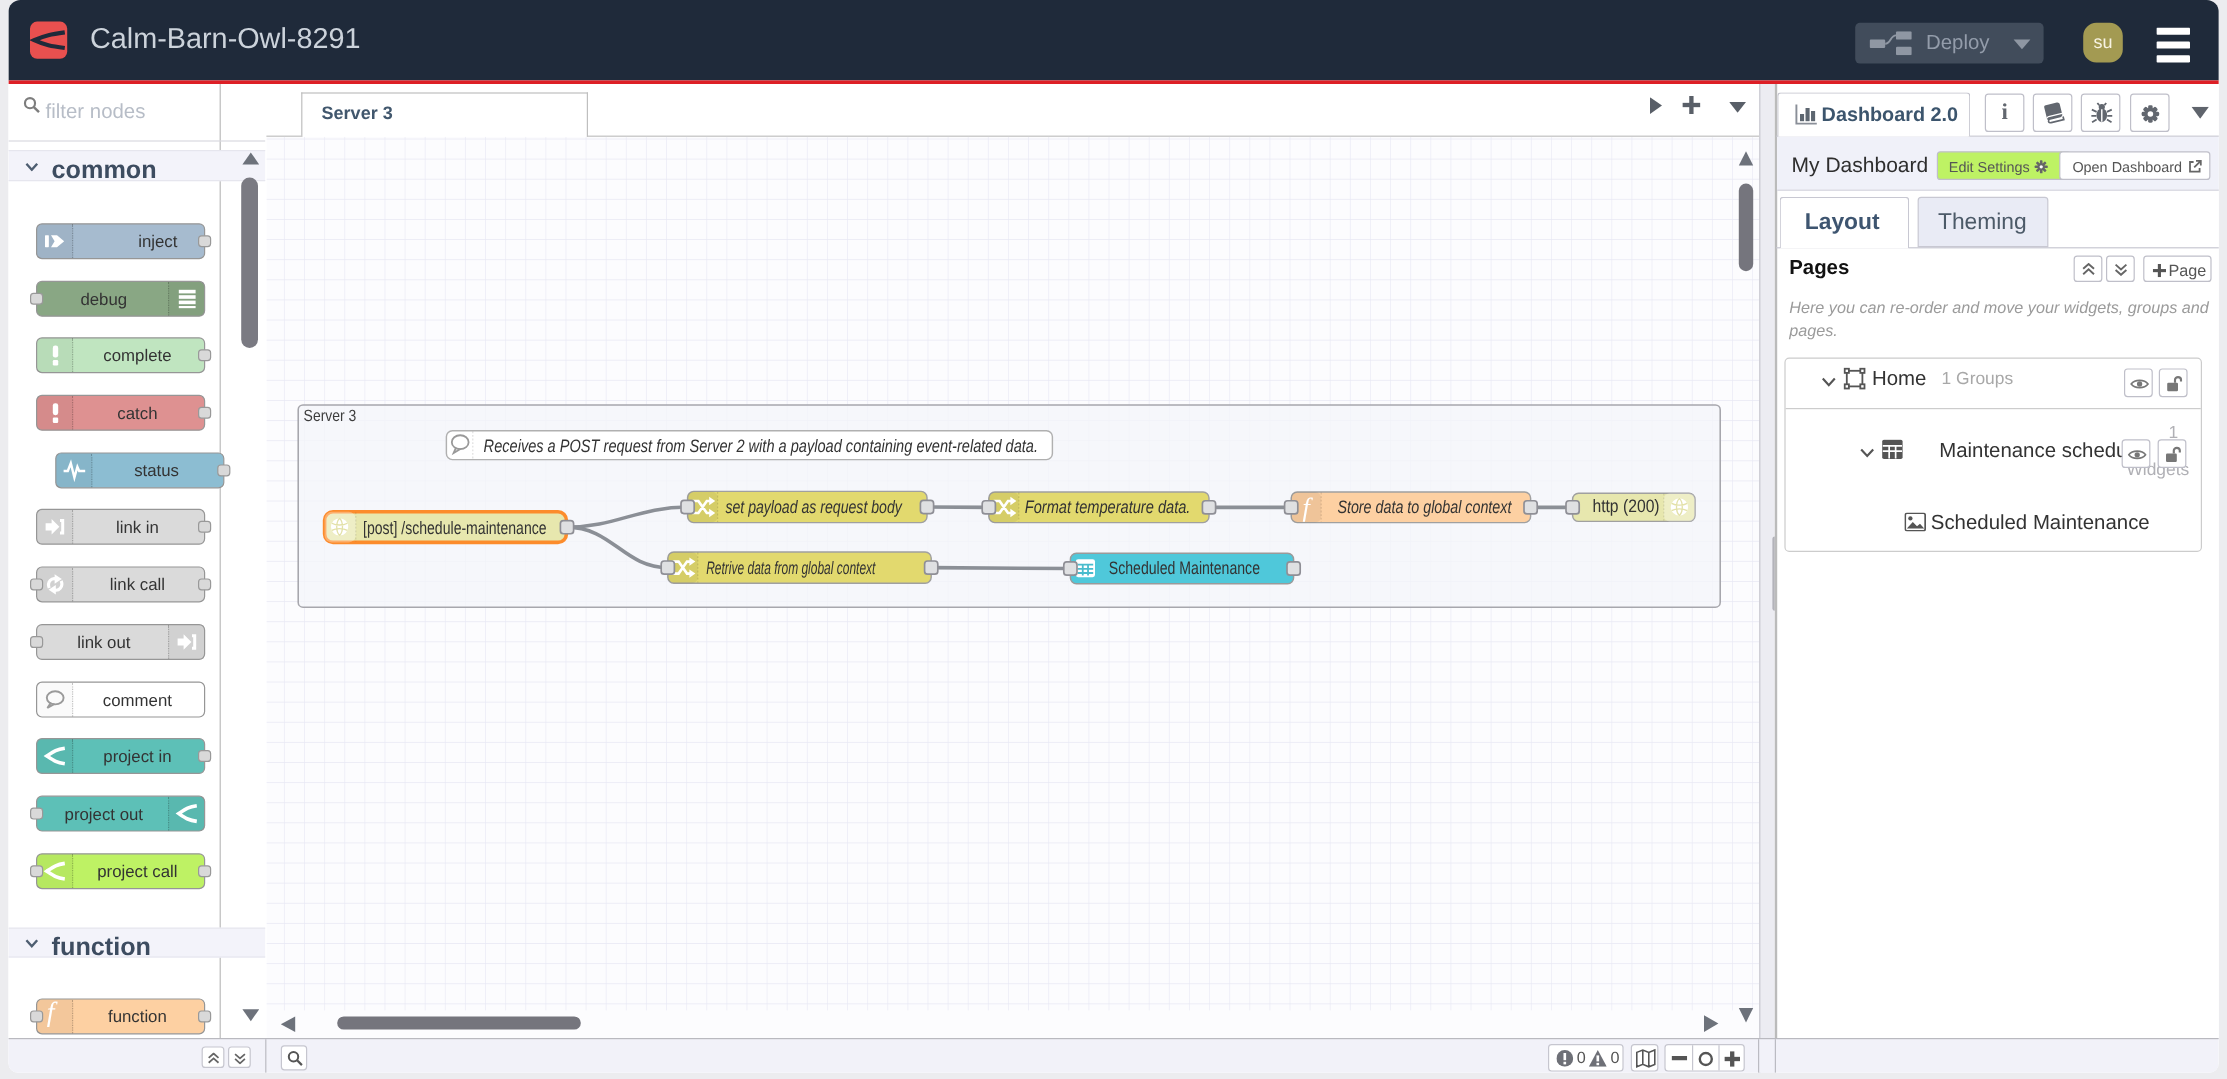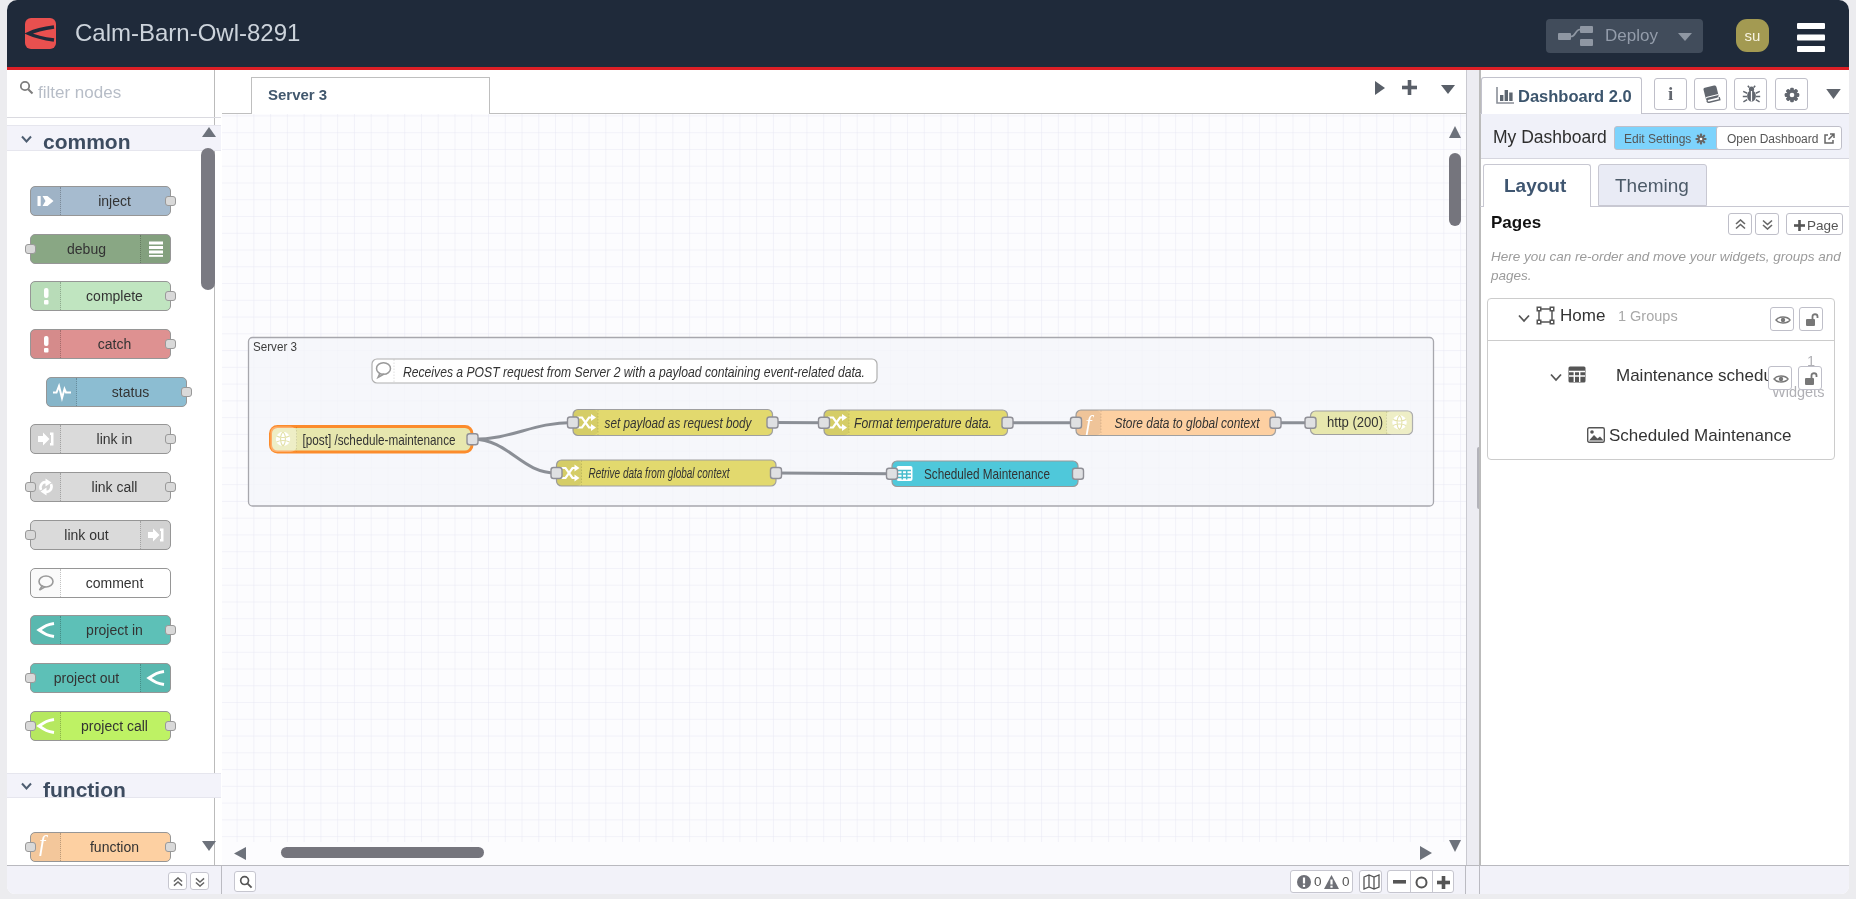--- a/index.html
+++ b/index.html
@@ -8,21 +8,21 @@
   .abs { position:absolute; }
   
   #hdr { position:absolute; left:0; top:0; width:100%; height:67px; background:#1f2a3a; }
   #red { position:absolute; left:0; top:67px; width:100%; height:3px; background:#dd1f26; }
   #logo { position:absolute; left:18px; top:18px; width:31px; height:31px; border-radius:6px; background:#e8504f; }
   #title { position:absolute; left:68px; top:19px; font-size:24px; color:#ccd3db; }
   #deploy { position:absolute; left:1539px; top:19px; width:157px; height:34px; background:#414c5b; border-radius:4px; }
   #deploy .dtxt { position:absolute; left:59px; top:7px; font-size:17px; color:#939caa; }
   #avatar { position:absolute; left:1729px; top:19px; width:33px; height:33px; border-radius:11px; background:#a39a52; color:#f7f3e2; font-size:15px; text-align:center; line-height:33px; }
   
-  #palette { position:absolute; left:0; top:70px; width:208px; height:795px; background:#fff; border-right:1px solid #bbbbbb; }
+  #palette { position:absolute; left:0; top:70px; width:177px; height:795px; background:#fff; border-right:1px solid #bbbbbb; }
   #psearch { position:absolute; left:0; top:0; width:214px; height:48px; border-bottom:1px solid #dadae0; }
   #psearch span { position:absolute; left:31px; top:13px; font-size:17px; color:#b7bdc7; }
   .pcat { position:absolute; left:0; width:214px; height:26px; background:#f3f3fa; border-top:1px solid #e6e6ee; border-bottom:1px solid #e6e6ee; }
   .pcat b { position:absolute; left:36px; top:4px; font-size:21px; color:#3d4c60; }
   .pnode { position:absolute; left:23px; width:141px; height:30px; border:1px solid #969696; border-radius:5px; font-size:14px; color:#333; }
   .pnode .lbl { position:absolute; top:6px; width:100%; text-align:center; }
   .icL { position:absolute; left:0; top:0; width:30px; height:28px; border-right:1px dotted rgba(0,0,0,0.22); background:rgba(0,0,0,0.04); }
   .icR { position:absolute; right:0; top:0; width:30px; height:28px; border-left:1px dotted rgba(0,0,0,0.22); background:rgba(0,0,0,0.04); }
   .icL svg,.icR svg { position:absolute; left:5px; top:4px; }
   .prt { position:absolute; width:11px; height:10px; background:#d9d9d9; border:1px solid #999; border-radius:3px; top:9px; }
@@ -83,21 +83,21 @@
         </svg>
       <span>filter nodes</span>
     </div>
     <div class="pcat" style="top:55px;">
         <svg class="abs" style="left:14px;top:9px;" width="11" height="8" viewBox="0 0 11 8">
           <path d="M1 1.5 L5.5 6.5 L10 1.5" fill="none" stroke="#4e5e71" stroke-width="2"></path>
         </svg>
         <b>common</b>
       </div>
 
-    <div class="pnode" style="top:116px;background:#a6bbcf;">
+    <div class="pnode" style="top:116px;background:#a6bbcf;padding-left:17px;">
       <div class="icL">
           <svg width="20" height="20" viewBox="0 0 20 20">
             <g fill="#fff">
               <rect x="1.5" y="5" width="3.2" height="10" rx="0.5"></rect>
               <polygon points="6.5,5 11.5,5 17.5,10 11.5,15 6.5,15 9.5,10"></polygon>
             </g>
           </svg>
         </div>
       <div class="lbl" style="padding-left:28px;">inject</div>
         <div class="prt prtR"></div>
@@ -443,21 +443,21 @@
           </g>
           <circle cx="10.5" cy="10.5" r="2.7" fill="#fff"></circle>
         </svg>
       </div>
     <svg class="abs" style="left:346px;top:19px;" width="15" height="10" viewBox="0 0 16 11">
         <polygon points="0,0 16,0 8,11" fill="#5f646c"></polygon>
       </svg>
 
     <div class="abs" style="left:1px;top:44px;width:369px;height:45px;background:#f0f1f9;border-bottom:1px solid #d6d6df;">
       <span class="abs" style="left:12px;top:13px;font-size:17.5px;color:#2e2e2e;">My Dashboard</span>
-      <div class="sbtn" style="left:133px;top:12px;width:112px;height:24px;background:#7dd3fc;">
+      <div class="sbtn" style="left:133px;top:12px;width:112px;height:24px;background:#bef264;">
         <span class="abs" style="left:9px;top:5px;font-size:12px;color:#555;">Edit Settings</span>
         <svg class="abs" style="left:80px;top:6px;" width="12" height="12" viewBox="0 0 21 21">
             <g fill="#666">
               <rect x="8.6" y="1" width="3.8" height="19" rx="1"></rect>
               <rect x="1" y="8.6" width="19" height="3.8" rx="1"></rect>
               <rect x="8.6" y="1" width="3.8" height="19" rx="1" transform="rotate(45 10.5 10.5)"></rect>
               <rect x="8.6" y="1" width="3.8" height="19" rx="1" transform="rotate(-45 10.5 10.5)"></rect>
               <circle cx="10.5" cy="10.5" r="5.2"></circle>
             </g>
             <circle cx="10.5" cy="10.5" r="2.4" fill="#fff"></circle>

